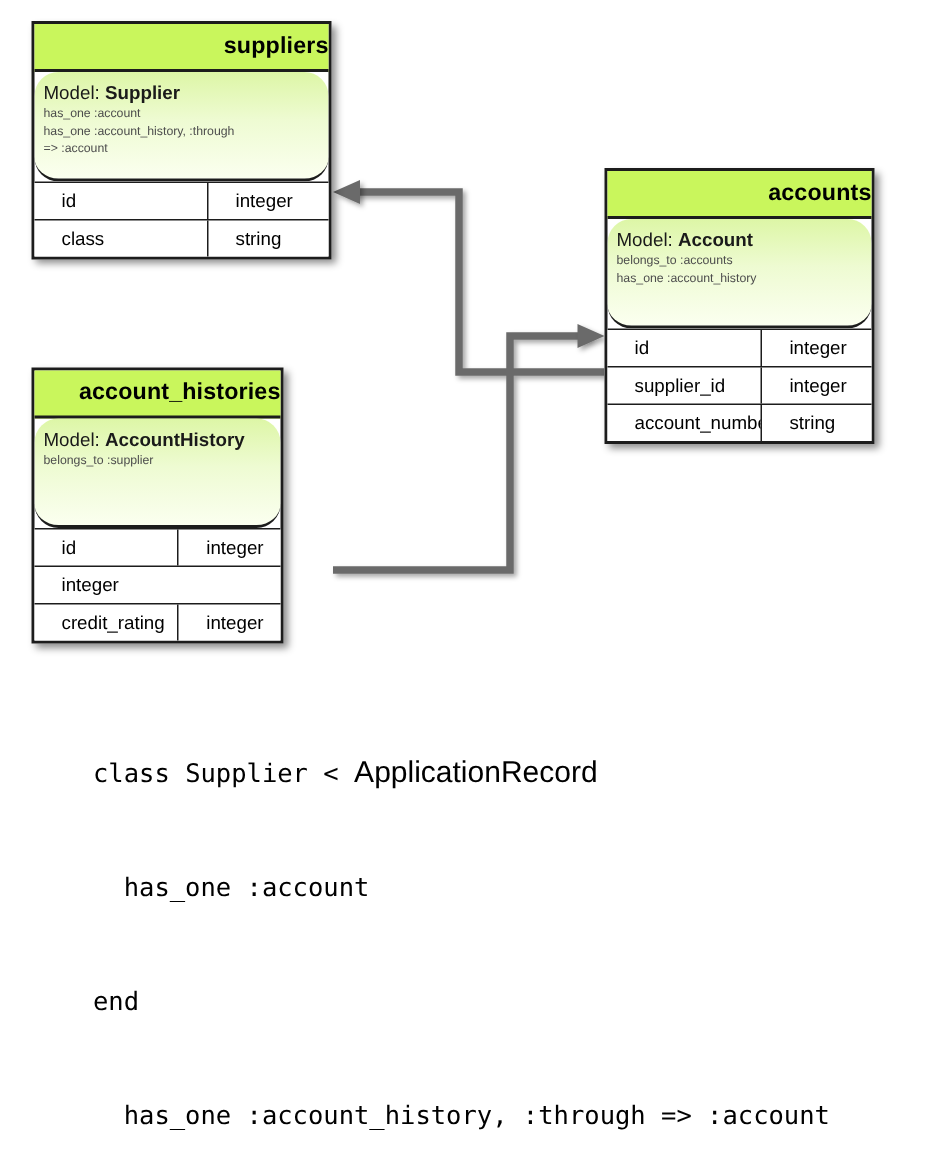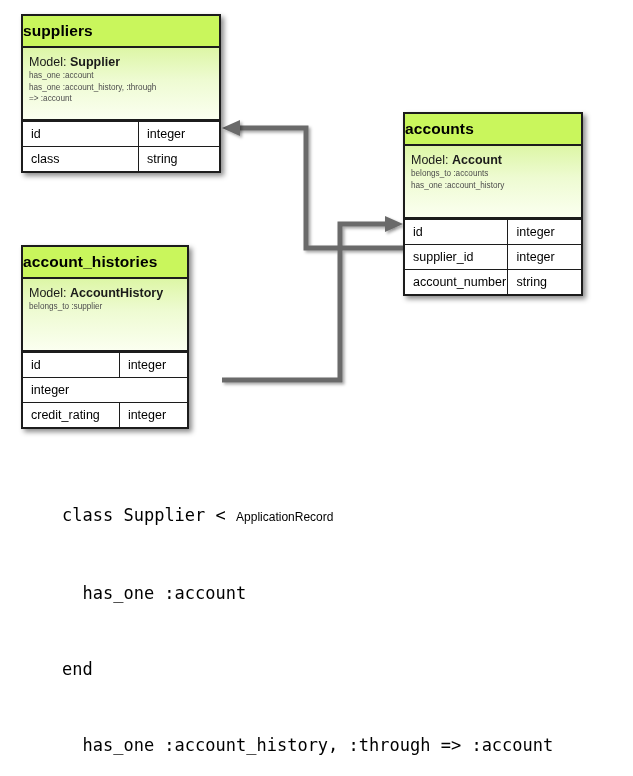--- a/index.html
+++ b/index.html
@@ -27,32 +27,33 @@
     position: absolute;
     box-sizing: border-box;
     border: 2px solid #1c1c1c;
     background: #ffffff;
     box-shadow: 3px 3px 5px rgba(0,0,0,0.45);
     z-index: 5;
   }
   .entity-title {
     height: 30px;
     line-height: 30px;
-    text-align: left;
+    text-align: right;
     font-weight: bold;
     font-size: 15.5px;
     color: #000000;
     background: #c9f65c;
     border-bottom: 2px solid #1c1c1c;
     letter-spacing: 0.1px;
   }
   .entity-model {
     padding: 7px 6px 6px 6px;
     border-bottom: 2px solid #1c1c1c;
     background: linear-gradient(to bottom, #ddf6a6 0%, #eefbd2 45%, #fbfff0 100%);
+    border-radius: 16px;
   }
   .model-line {
     font-size: 12.5px;
     color: #1a1a1a;
     line-height: 15px;
     white-space: nowrap;
   }
   .model-line b { font-weight: bold; }
   .assoc-line {
     font-size: 8.2px;
@@ -65,21 +66,21 @@
     display: flex;
     height: 24px;
     border-top: 1px solid #1c1c1c;
     background: #ffffff;
   }
   .attr-row:first-child { border-top: none; }
   .attr-name, .attr-type {
     font-size: 12.5px;
     color: #000000;
     line-height: 24px;
-    padding-left: 8px;
+    padding-left: 18px;
     box-sizing: border-box;
     overflow: hidden;
     white-space: nowrap;
   }
   .attr-name { border-right: 1px solid #1c1c1c; }
 
   
   #ent-suppliers { left: 21px; top: 14px; width: 200px; }
   #ent-suppliers .attr-name { width: 116px; }
   #ent-suppliers .attr-type { width: 80px; }
@@ -111,21 +112,21 @@
     top: 427px;
     width: 560px;
     font-family: "DejaVu Sans Mono", "Liberation Mono", monospace;
     font-size: 17px;
     line-height: 25.3px;
     color: #000000;
     white-space: pre;
   }
   #code .sup {
     font-family: "Liberation Sans", sans-serif;
-    font-size: 12px;
+    font-size: 20px;
   }
   .code-line { display: block; white-space: pre; }
 </style>
 </head>
 <body>
 
 <div id="diagram">
 
   <svg id="connectors" viewBox="0 0 633 425" width="633" height="425">
     <defs>

